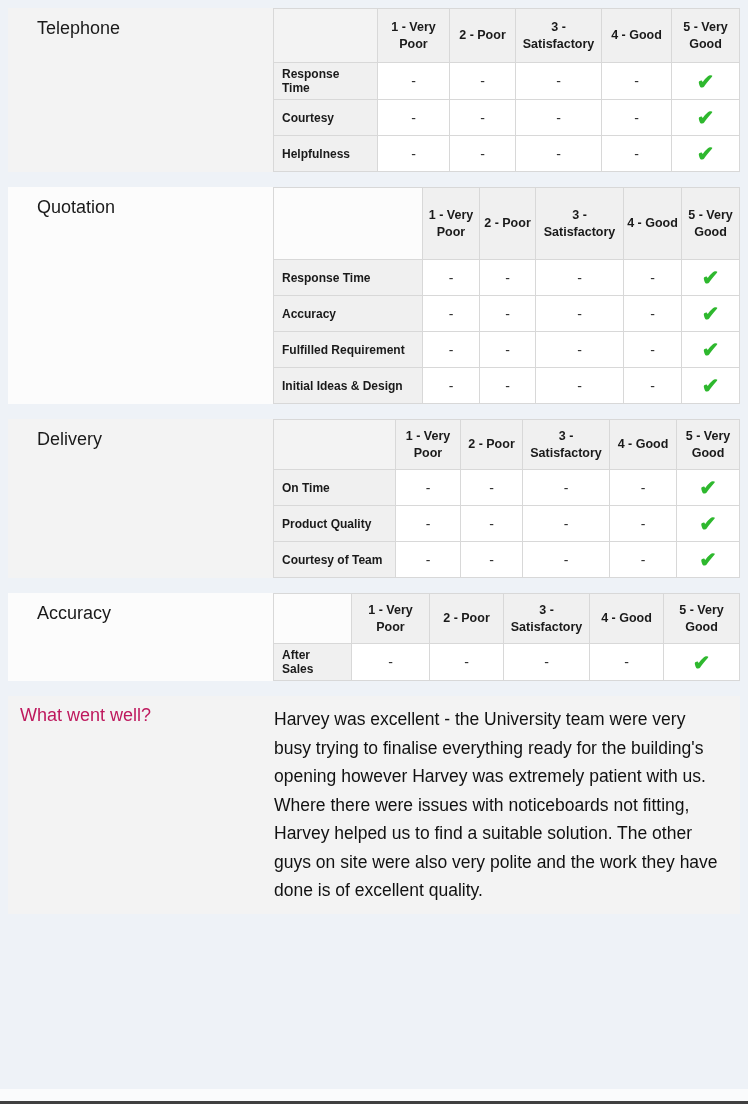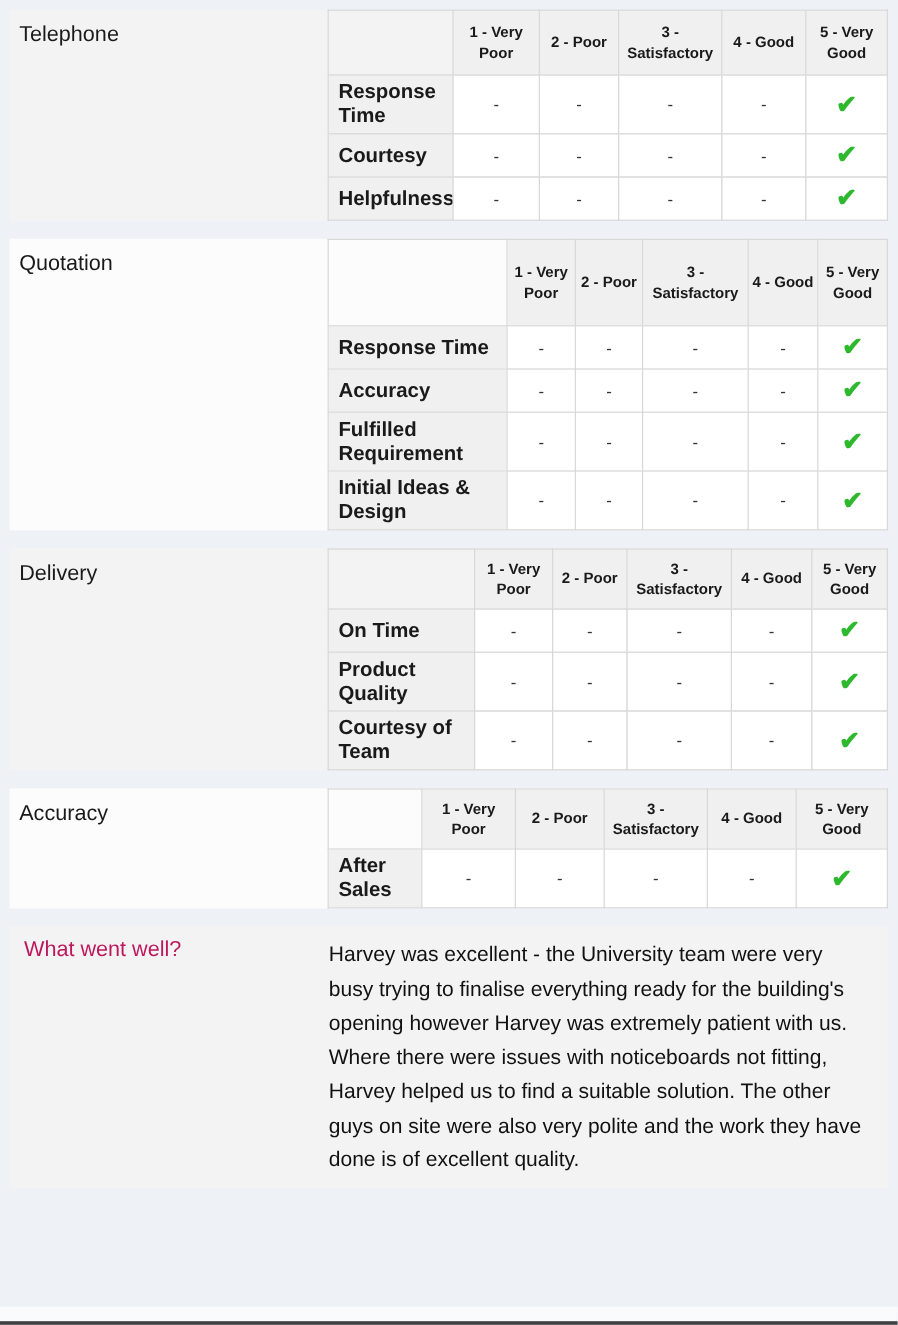--- a/index.html
+++ b/index.html
@@ -17,21 +17,21 @@
     font-family:"Liberation Sans", sans-serif;
     position:relative;
     overflow:hidden;
     color:#1a1a1a;
   }
   .page{padding:4px 8px 0 8px;}
   .band{position:relative;margin-bottom:15px;}
   .band.gray{background:var(--band-gray);}
   .band.white{background:var(--band-white);}
   .band-title{
-    position:absolute;left:8px;top:10px;
+    position:absolute;left:29px;top:10px;
     font-size:18px;font-weight:400;color:#1a1a1a;
   }
   table.rating-table{
     border-collapse:collapse;
     table-layout:fixed;
     margin:4px 0 3px auto;
   }
   table.rating-table th,
   table.rating-table td{
     border:1px solid var(--border);
@@ -47,21 +47,21 @@
     font-size:12.5px;
     line-height:1.3;
     text-align:center;
     vertical-align:middle;
     padding:4px 3px;
     color:#1a1a1a;
   }
   td.row-label{
     background:var(--head-bg);
     font-weight:bold;
-    font-size:17px;
+    font-size:12px;
     text-align:left;
     vertical-align:middle;
     padding:4px 8px;
     color:#1a1a1a;
   }
   td.cell{
     background:#ffffff;
     text-align:center;
     vertical-align:middle;
     font-size:14px;

